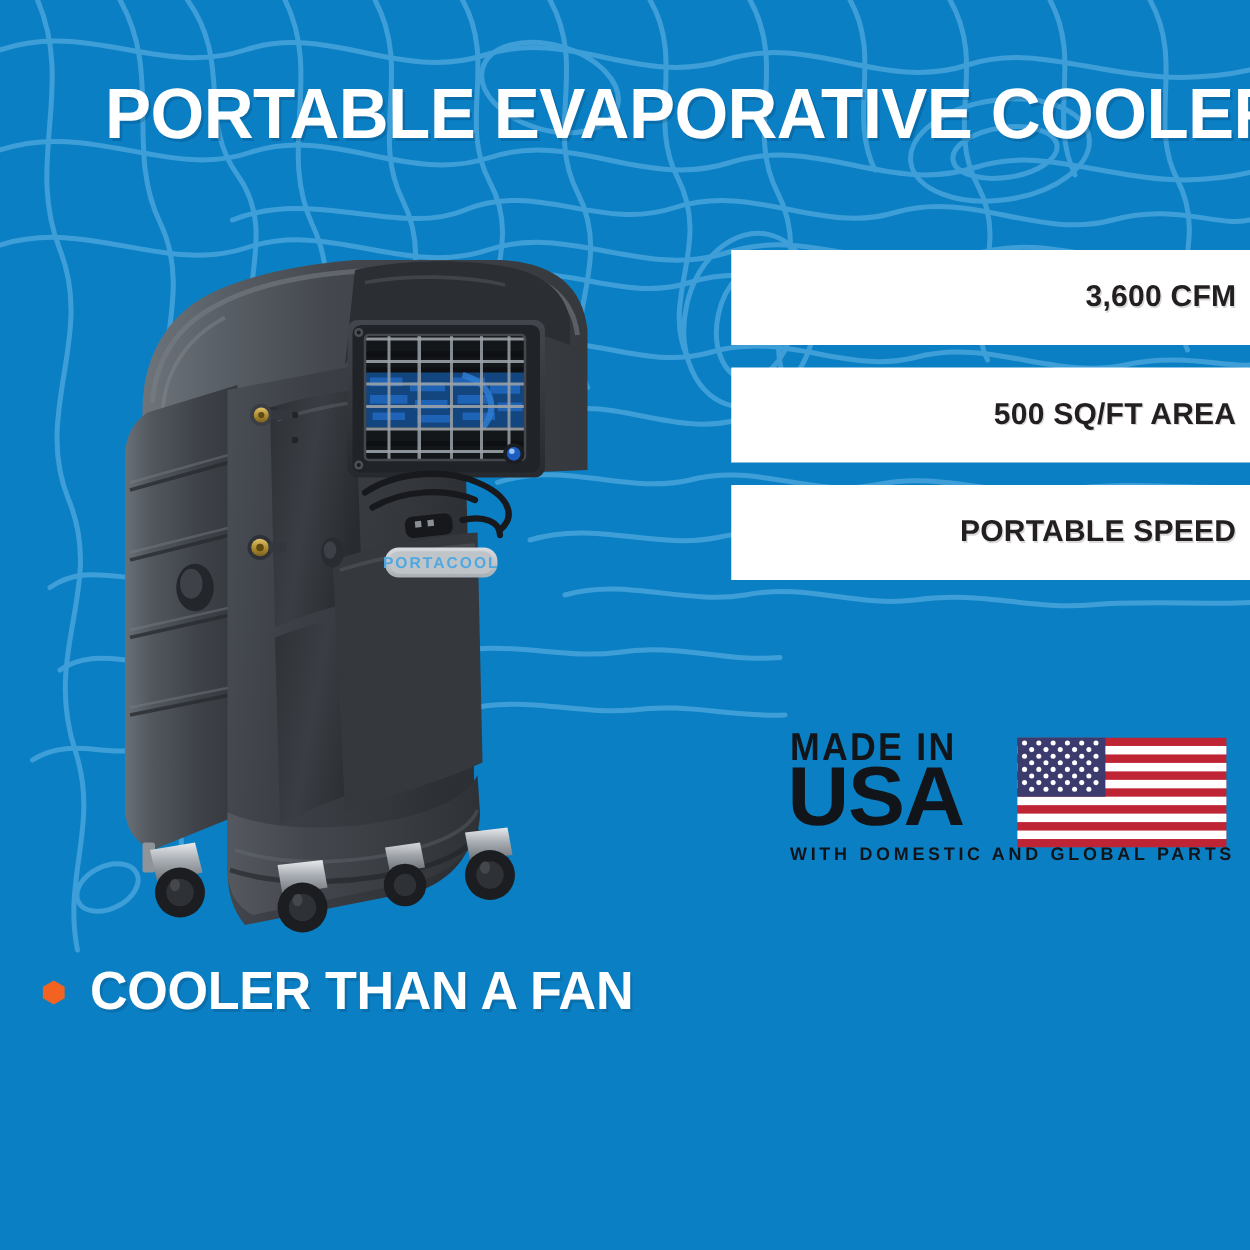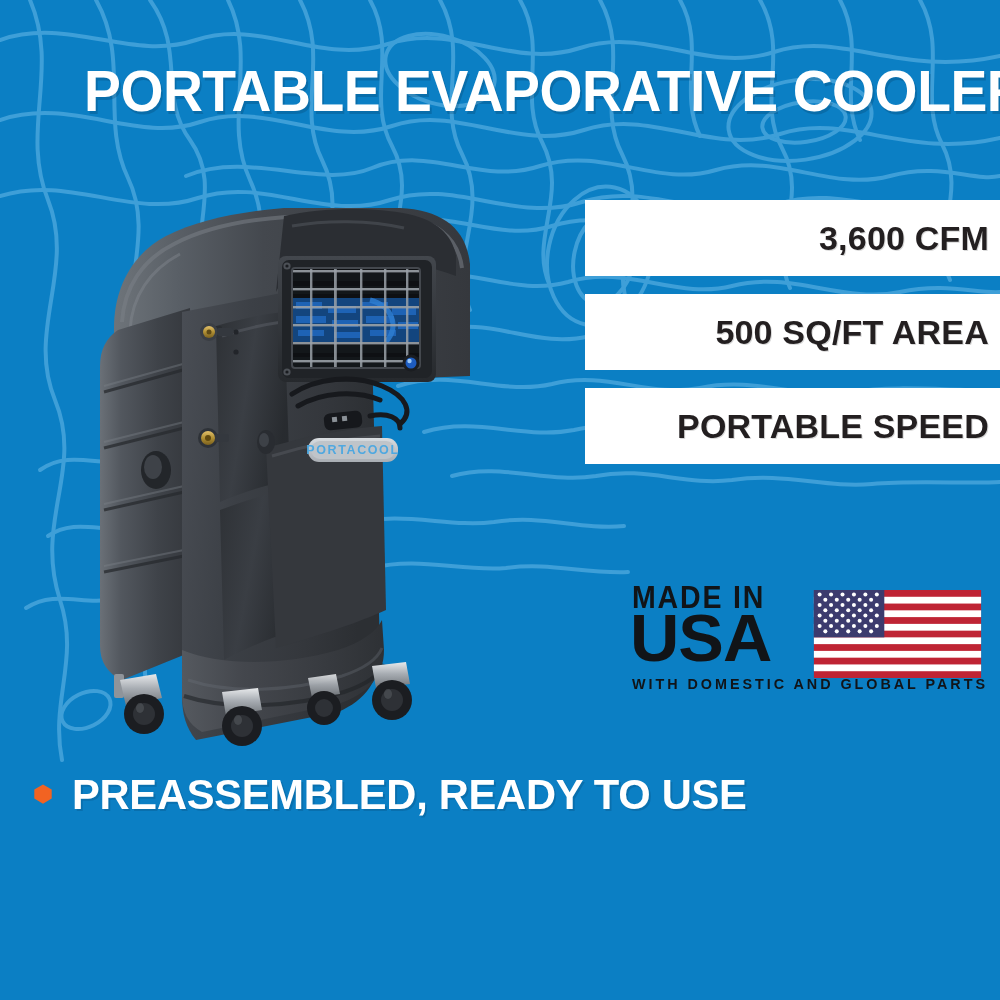--- a/index.html
+++ b/index.html
@@ -27,21 +27,21 @@
   }
 
   
   .spec-box {
     position:absolute; left:585px; width:440px;
     background:#ffffff;
     display:flex; align-items:center; justify-content:flex-end;
     padding-right:36px;
   }
   .spec-box .spec-text {
-    font-size:34px; font-weight:bold; color:#231f20;
+    font-size:24px; font-weight:bold; color:#231f20;
     letter-spacing:0.2px; white-space:nowrap;
     text-shadow:1px 1px 0 rgba(120,120,120,0.28);
   }
   #spec-0 { top:200px; height:76px; }
   #spec-1 { top:294px; height:76px; }
   #spec-2 { top:388px; height:76px; }
 
   
   .product { position:absolute; left:70px; top:180px; width:500px; height:570px; }
 
@@ -430,17 +430,17 @@
       </g>
     </svg>
     <div class="usa-sub">WITH DOMESTIC AND GLOBAL PARTS</div>
   </div>
 
   <div class="bullets">
     <div class="bullet-row">
       <svg class="bullet-mark" viewBox="0 0 24 24">
         <polygon points="12,1.5 21.5,7 21.5,17 12,22.5 2.5,17 2.5,7" fill="#F26322"></polygon>
       </svg>
-      <span class="bullet-text">PREASSEMBLED, READY TO USE</span>
+      <span class="bullet-text">COOLER THAN A FAN</span>
     </div>
   </div>
 
 </div>
 
 </body></html>

